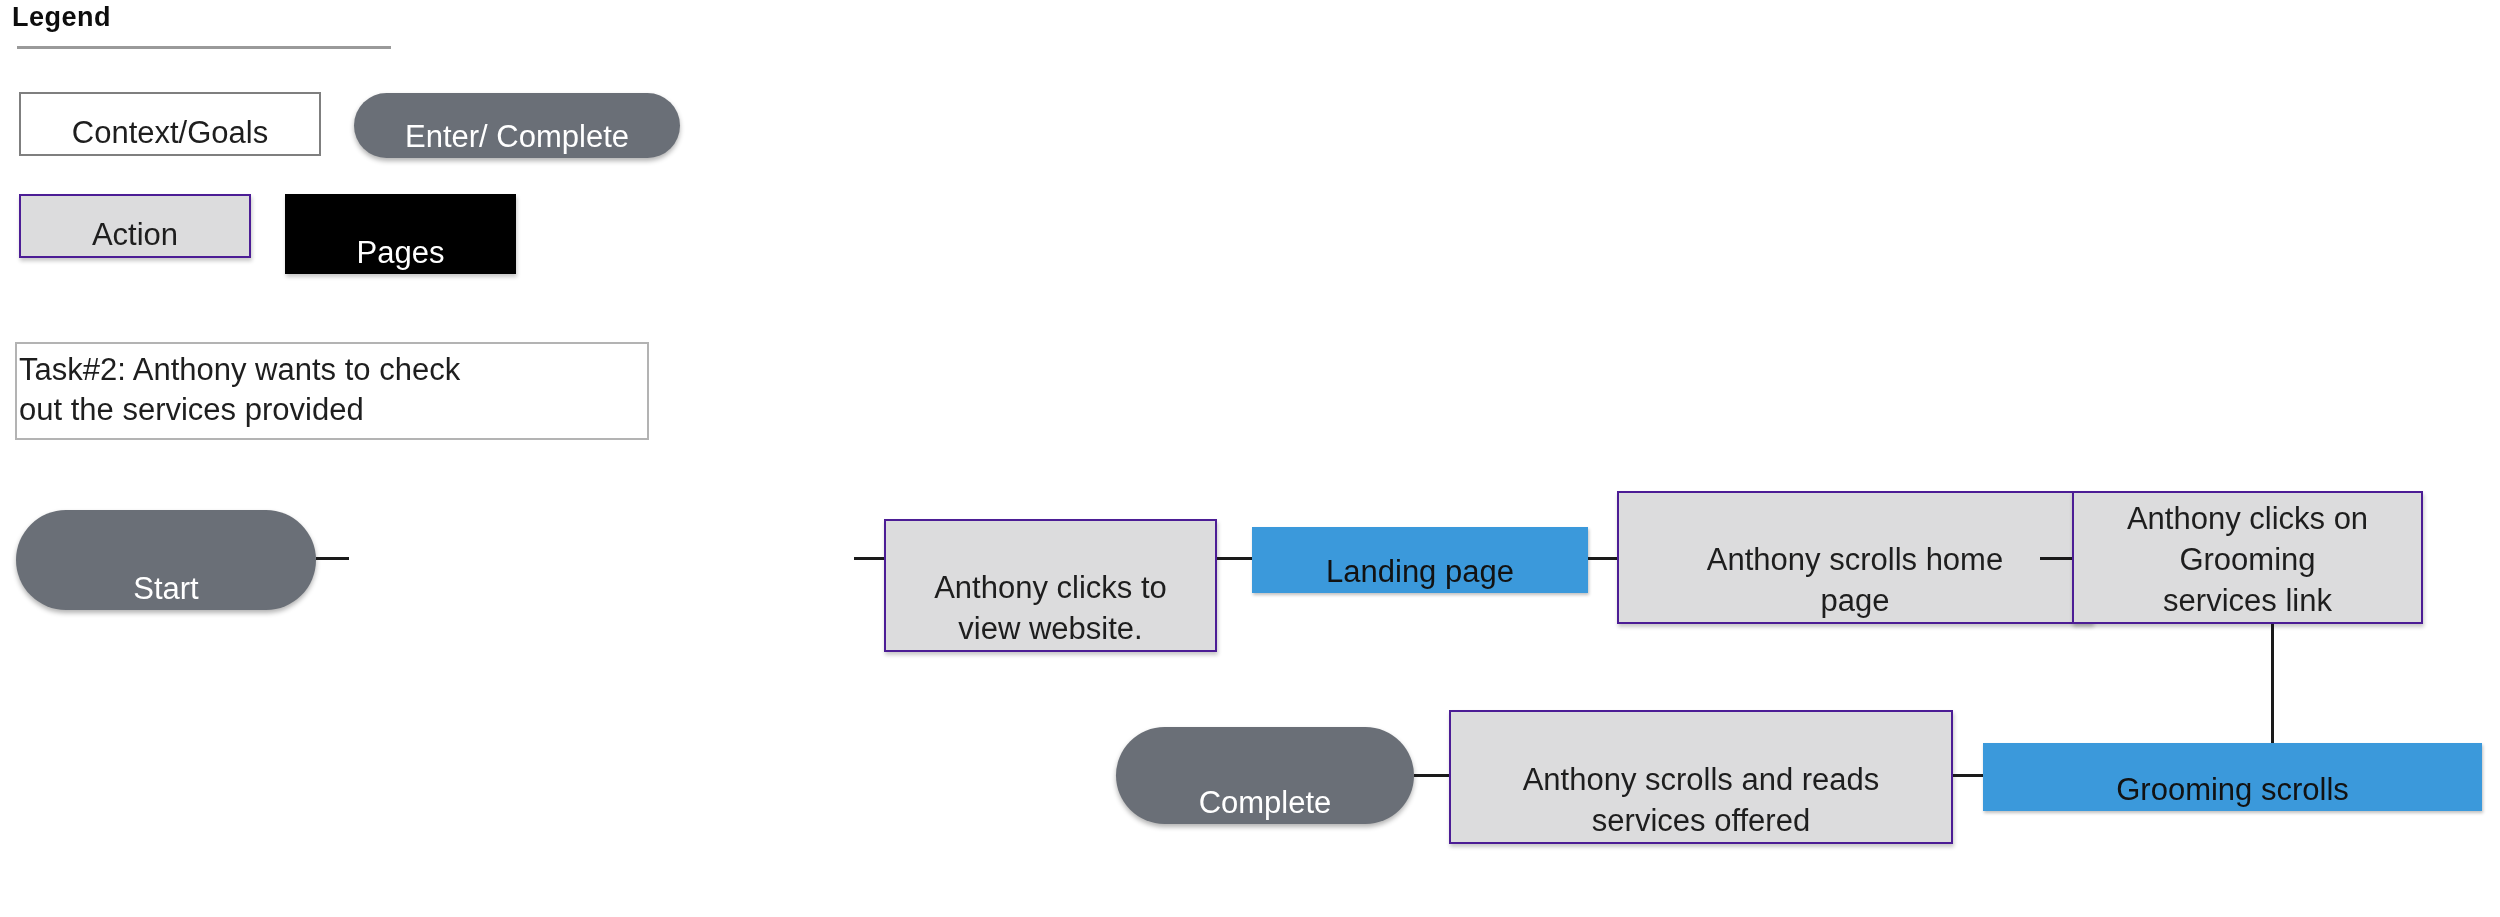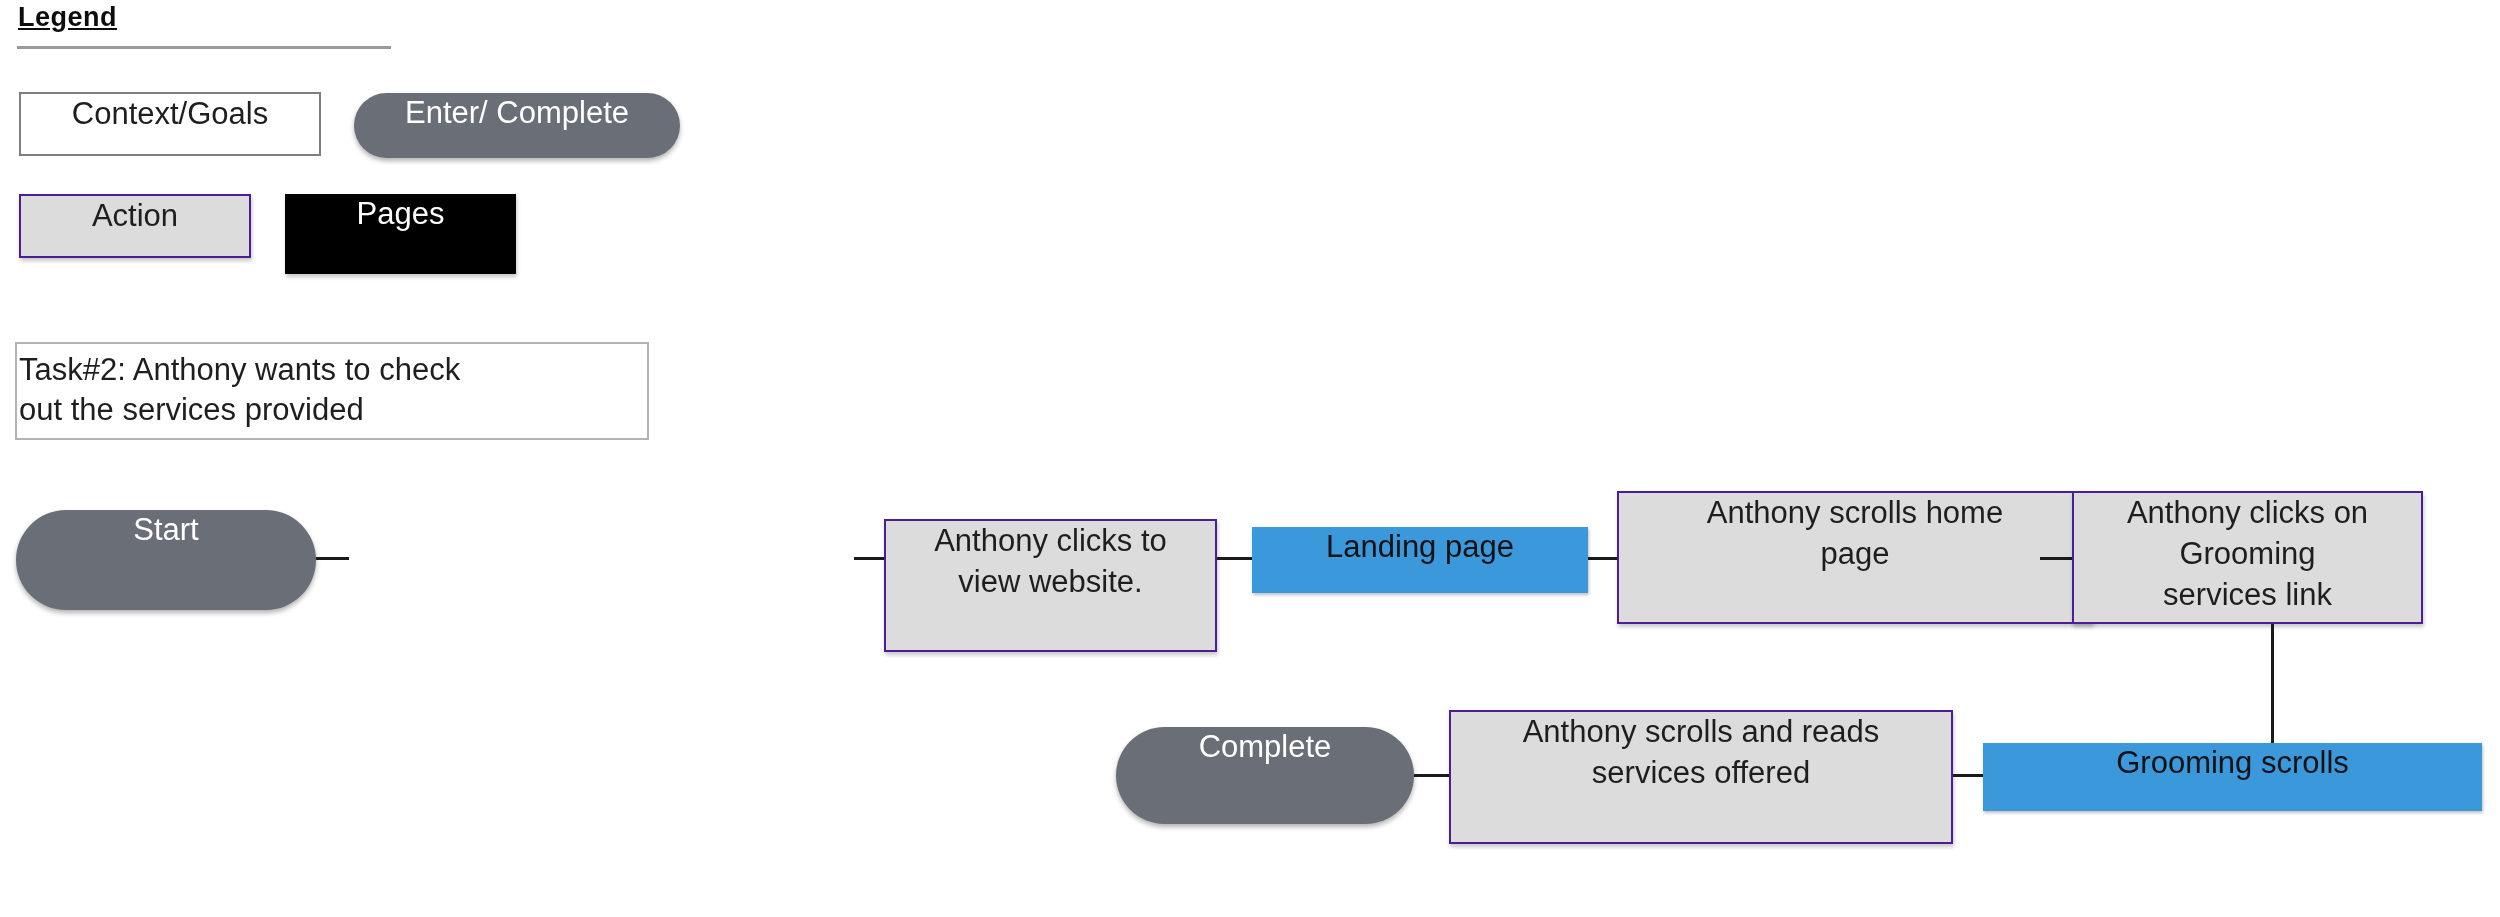--- a/index.html
+++ b/index.html
@@ -26,21 +26,21 @@
     color: #0d0d0d;
     letter-spacing: 0.5px;
   }
   .rule {
     position: absolute;
     background: #9a9a9a;
   }
   .node {
     position: absolute;
     display: flex;
-    align-items: flex-start;
+    align-items: flex-end;
     justify-content: center;
     text-align: center;
     font-size: 31px;
     line-height: 1.32;
     white-space: pre-line;
     box-sizing: border-box;
   }
   .terminal {
     background: #6a6f77;
     color: #ffffff;
@@ -79,21 +79,21 @@
   .connector {
     position: absolute;
     background: #1a1a1a;
   }
 </style>
 </head>
 <body>
 
 <div class="canvas">
 
-  <div class="txt legend-title" style="left:18px; top:2px;text-decoration:underline;">Legend</div>
+  <div class="txt legend-title" style="left:12px; top:2px;">Legend</div>
   <div class="rule" style="left:17px; top:46px; width:374px; height:3px;"></div>
 
   <div class="node outline-box" style="left:19px; top:92px; width:302px; height:64px;">
     <span>Context/Goals</span>
   </div>
 
   <div class="node terminal pill-small" style="left:354px; top:93px; width:326px; height:65px;">
     <span>Enter/ Complete</span>
   </div>
 

